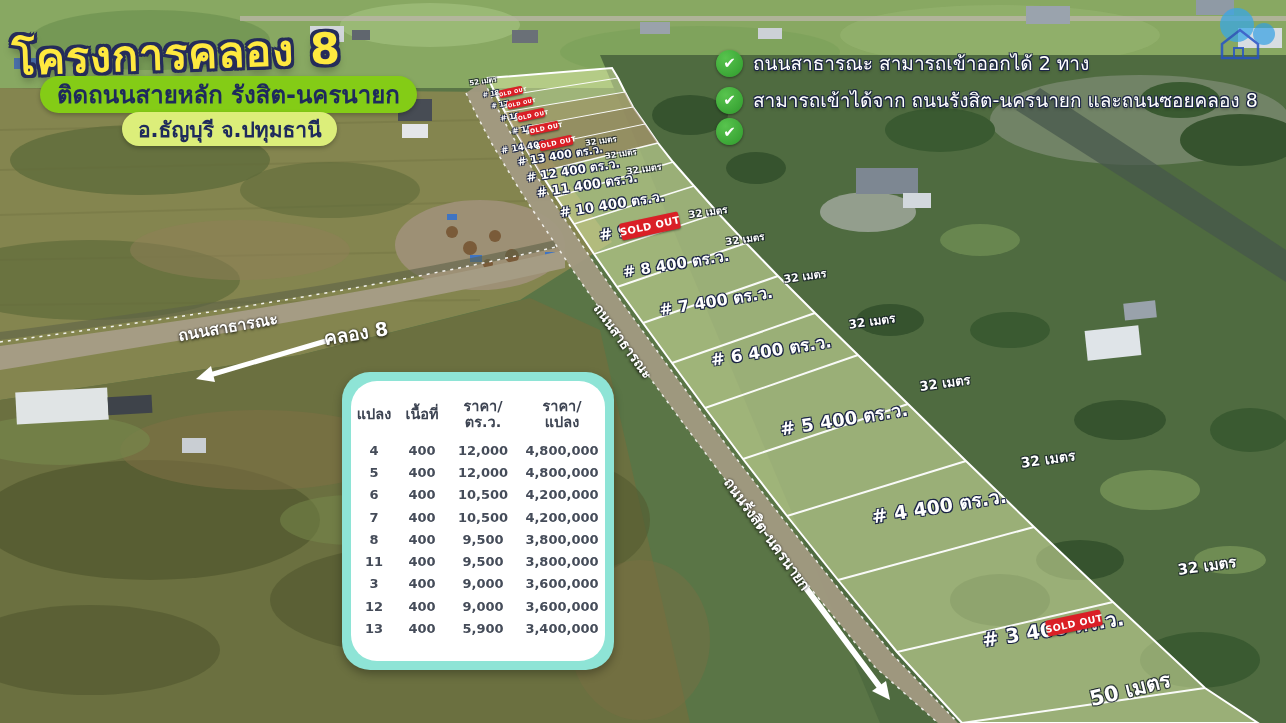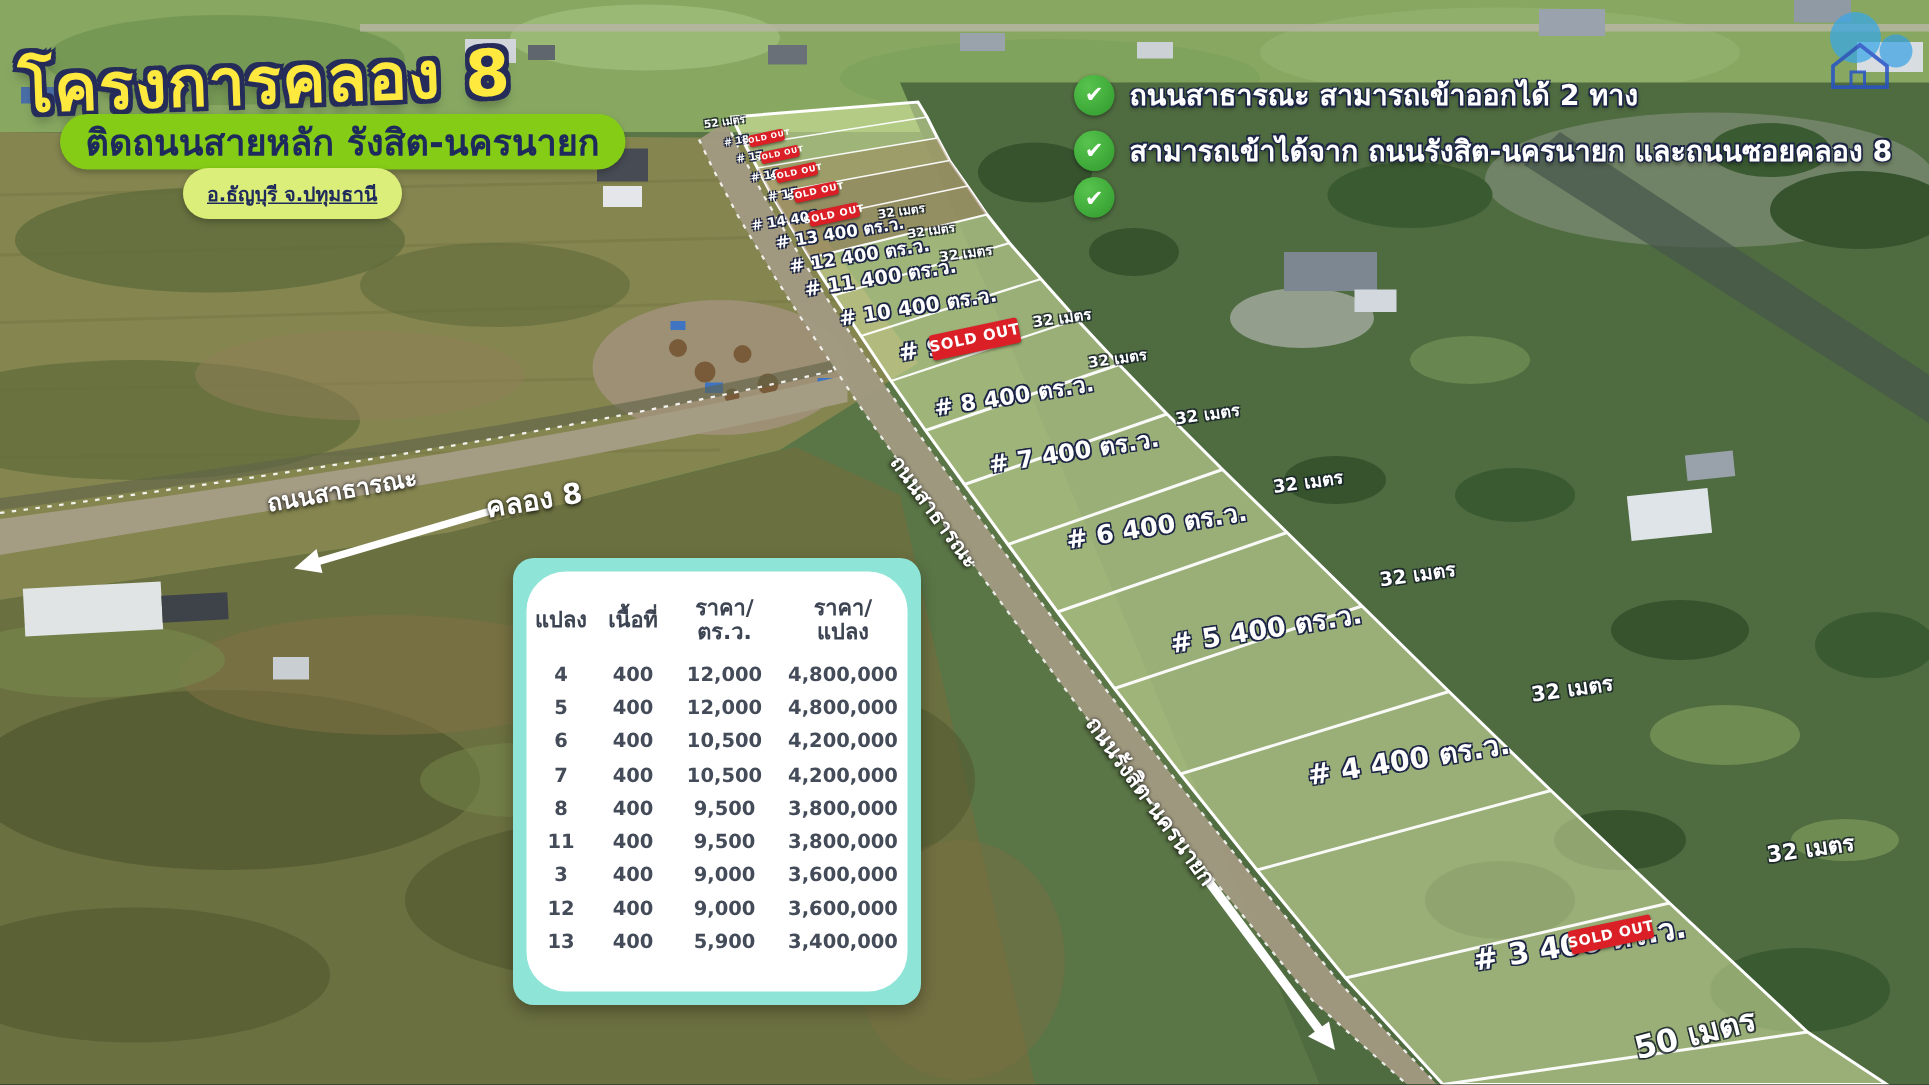--- a/index.html
+++ b/index.html
@@ -17,32 +17,32 @@
     text-shadow:
       -3px -3px 0 #252c5a, 3px -3px 0 #252c5a,-3px 3px 0 #252c5a, 3px 3px 0 #252c5a,
       -3px 0 0 #252c5a, 3px 0 0 #252c5a, 0 -3px 0 #252c5a, 0 3px 0 #252c5a,
       0 6px 8px rgba(0,0,0,.35);
   }
   .pill{position:absolute;display:flex;align-items:center;justify-content:center;
     white-space:nowrap;font-weight:bold;color:#1e2a5c;}
   .pill.sub{left:40px;top:76px;height:37px;padding:0 17px;border-radius:19px;
     background:#84cc16;font-size:24px;box-shadow:0 2px 4px rgba(0,0,0,.25);}
   .pill.loc{left:122px;top:112px;height:34px;padding:0 16px;border-radius:17px;
-    background:#dcee7a;font-size:13px;box-shadow:0 2px 4px rgba(0,0,0,.25);text-decoration:underline;}
+    background:#dcee7a;font-size:21px;box-shadow:0 2px 4px rgba(0,0,0,.25);}
   
   .chk-row{position:absolute;display:flex;align-items:center;gap:10px;white-space:nowrap;}
   .chk-circle{width:27px;height:27px;border-radius:50%;flex:0 0 27px;
     background:radial-gradient(circle at 35% 30%,#58c44e,#2f9a2c);
     display:flex;align-items:center;justify-content:center;color:#fff;
     font-size:15px;font-weight:bold;box-shadow:0 1px 3px rgba(0,0,0,.45);}
-  .chk-text{font-size:19px;font-weight:bold;color:#fff;
+  .chk-text{font-size:19px;font-weight:normal;color:#fff;
     text-shadow:-1px -1px 0 #1c2546,1px -1px 0 #1c2546,-1px 1px 0 #1c2546,1px 1px 0 #1c2546,0 2px 3px rgba(0,0,0,.5);}
   
   .table-card{position:absolute;left:342px;top:372px;width:272px;height:298px;
-    background:#8ee4d6;border-radius:14px;box-shadow:0 4px 10px rgba(0,0,0,.3);}
+    background:#8ee4d6;border-radius:28px;box-shadow:0 4px 10px rgba(0,0,0,.3);}
   .table-inner{position:absolute;left:9px;top:9px;right:9px;bottom:9px;
     background:#fff;border-radius:26px;padding-top:12px;}
   .trow{display:grid;grid-template-columns:46px 50px 72px 86px;align-items:center;}
   .trow.thead{height:44px;margin-bottom:2px;}
   .trow.tr{height:22.3px;}
   .c{text-align:center;color:#454c59;font-size:13px;font-weight:bold;}
   .thead .c{font-size:14.5px;line-height:1.08;color:#3d4452;display:flex;flex-direction:column;justify-content:center;}
   
   .lbl{position:absolute;color:#fff;font-weight:bold;white-space:nowrap;
     transform:translate(-50%,-50%) rotate(-9deg);

